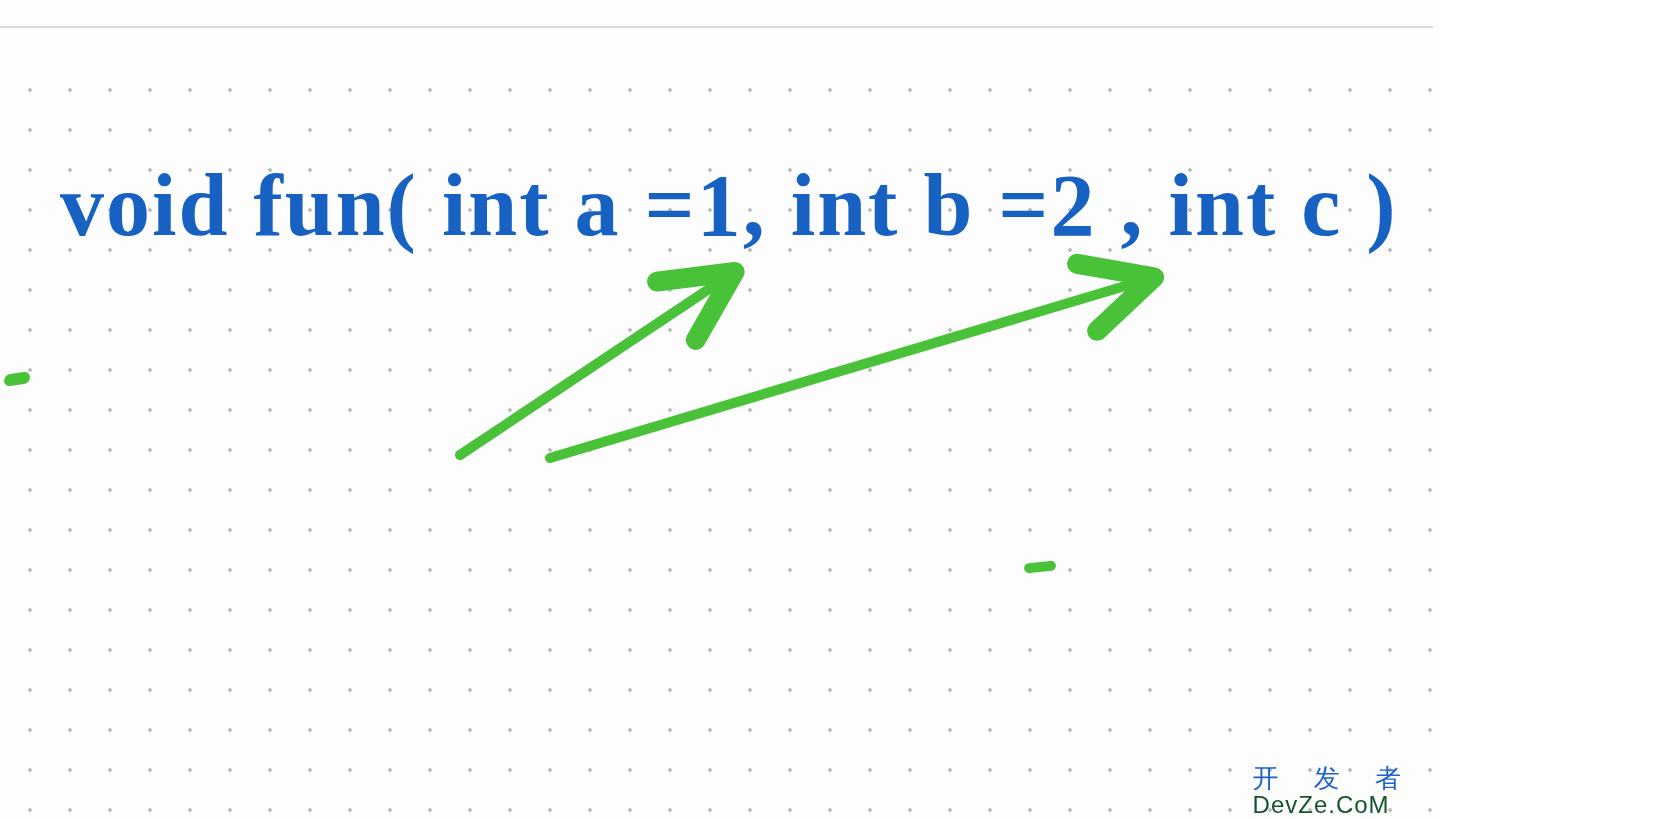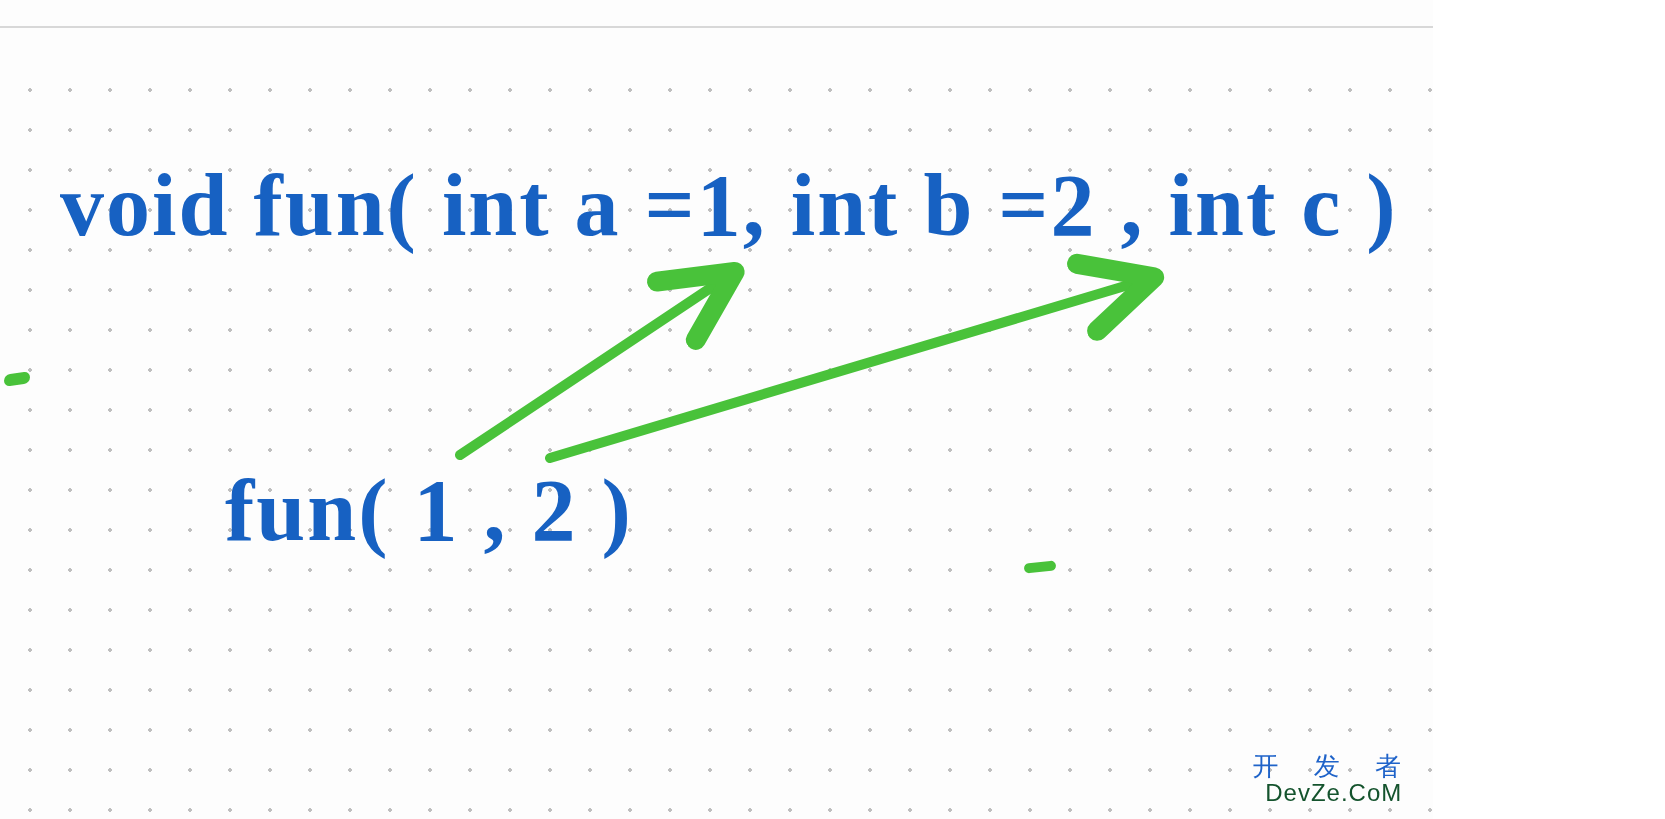--- a/index.html
+++ b/index.html
@@ -16,33 +16,32 @@
   .hand{position:absolute;white-space:nowrap;font-family:"Comic Sans MS","Segoe Script","Bradley Hand",cursive;font-weight:700;color:#1761c2;letter-spacing:2px;}
   .line1{top:155px;left:60px;font-size:88px;}
   .line2{top:460px;left:225px;font-size:88px;}
   
   .arrows{position:absolute;top:0;left:0;width:1665px;height:819px;pointer-events:none;}
   
   .dash{position:absolute;background:#49c23a;border-radius:6px;}
   .dash-left{top:373px;left:4px;width:26px;height:12px;transform:skewY(-8deg);}
   .dash-br{top:562px;left:1024px;width:32px;height:10px;transform:rotate(-6deg);}
   
-  .wm{position:absolute;right:18px;bottom:14px;text-align:center;line-height:1.05;}
+  .wm{position:absolute;right:18px;bottom:2px;text-align:left;line-height:1.05;}
   .wm .cn{color:#1f63c9;font-size:26px;letter-spacing:14px;font-family:"Microsoft YaHei","SimHei",sans-serif;}
   .wm .en{color:#14532d;font-size:24px;letter-spacing:1px;font-family:Arial,Helvetica,sans-serif;}
 </style>
 </head>
 <body>
 
 <div class="canvas">
   <div class="top-rule"></div>
   <div class="grid"></div>
 
   <div class="hand line1">void   fun( int  a =1, int  b =2 ,  int  c )</div>
-  <div class="hand line2">fun(  1 , 2 )</div>
 
   <svg class="arrows" viewBox="0 0 1665 819">
     <defs>
       <marker id="ah" viewBox="0 0 20 20" refX="12" refY="10" markerWidth="10" markerHeight="10" orient="auto-start-reverse">
         <path d="M2,3 L16,10 L2,17" fill="none" stroke="#49c23a" stroke-width="4" stroke-linecap="round" stroke-linejoin="round"></path>
       </marker>
     </defs>
     <line x1="460" y1="455" x2="718" y2="283" stroke="#49c23a" stroke-width="10" stroke-linecap="round" marker-end="url(#ah)"></line>
     <line x1="550" y1="458" x2="1135" y2="283" stroke="#49c23a" stroke-width="10" stroke-linecap="round" marker-end="url(#ah)"></line>
   </svg>

